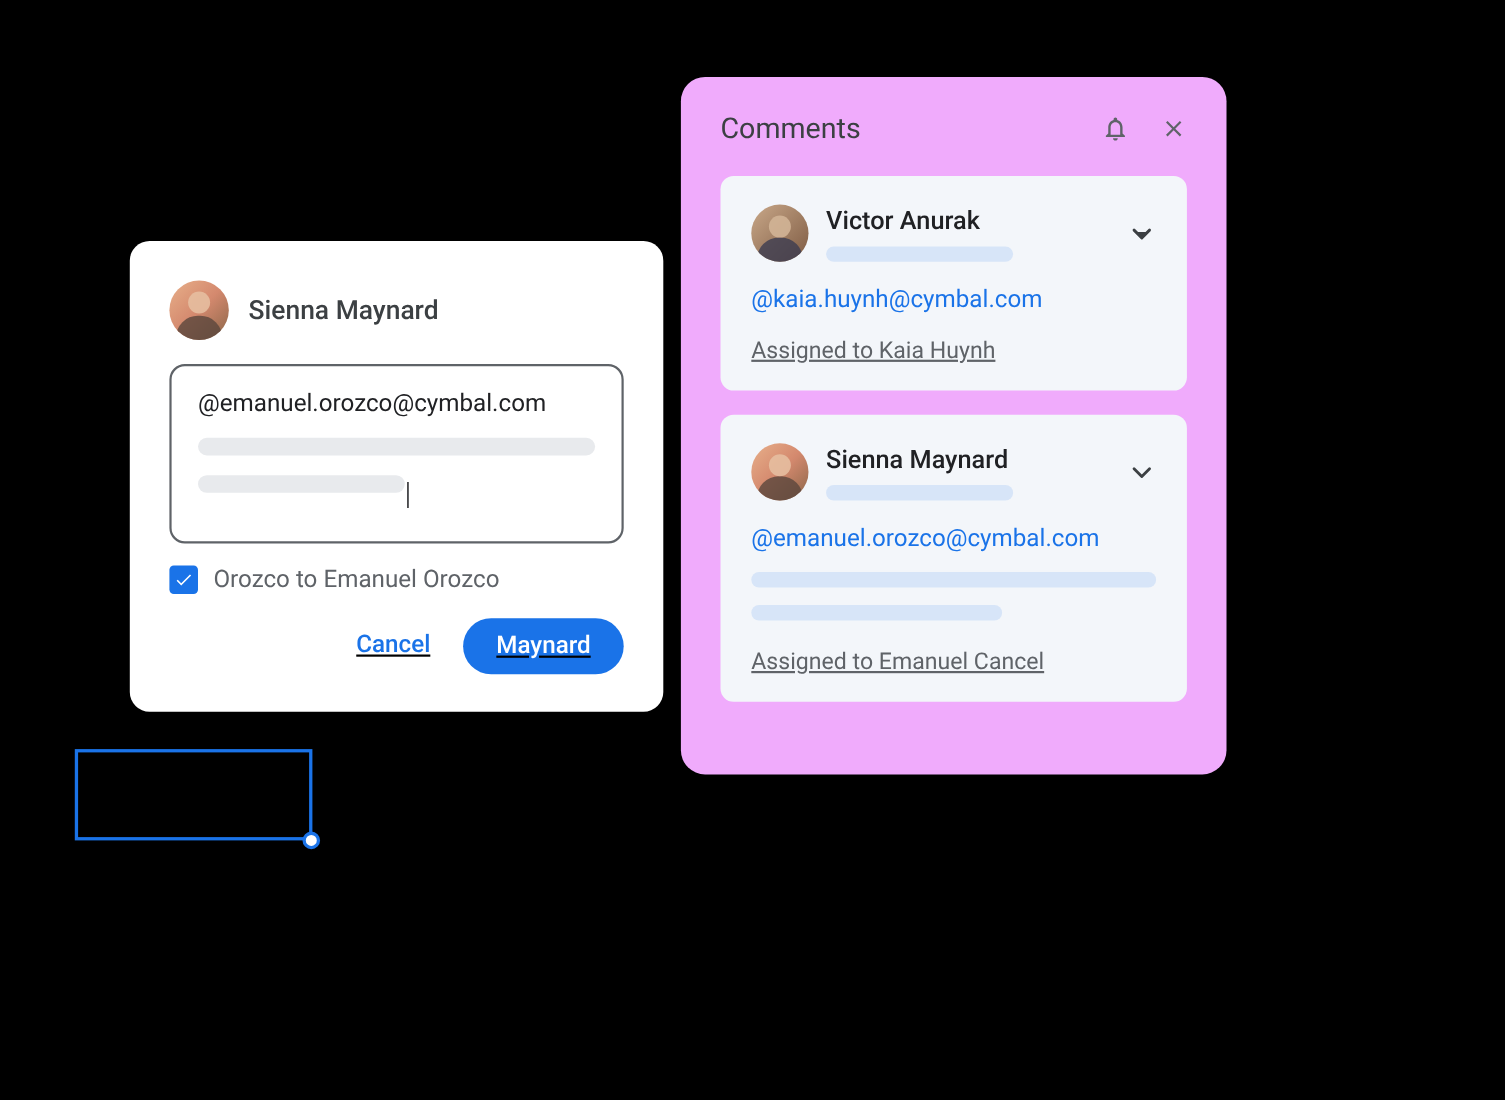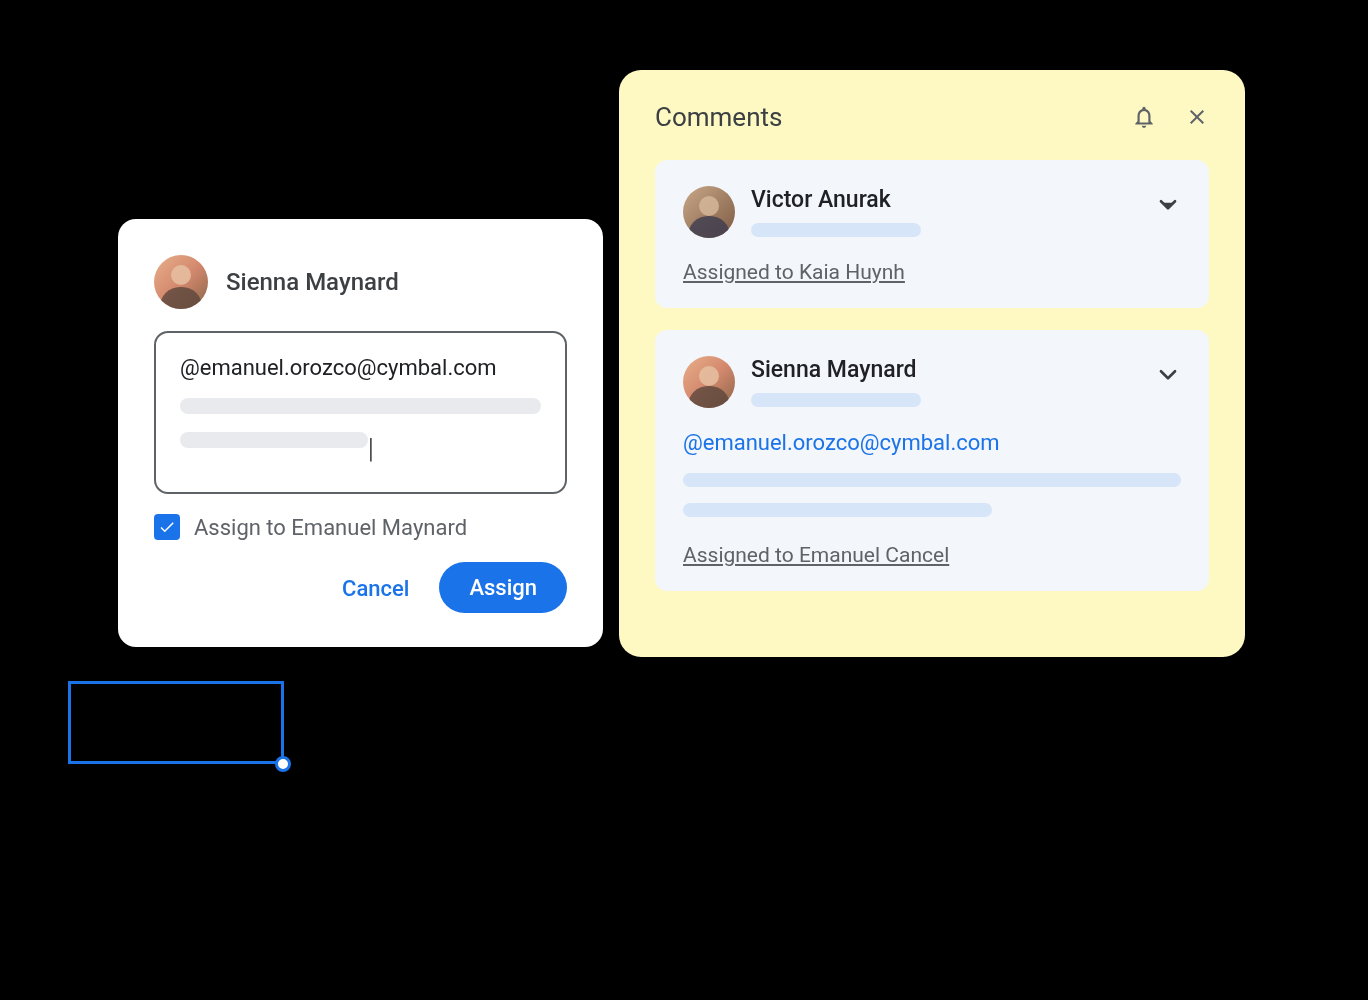--- a/index.html
+++ b/index.html
@@ -131,21 +131,22 @@
       flex-shrink: 0;
     }
     .assign-label {
       font-size: 22px;
       color: #5f6368;
     }
     .button-row {
       display: flex;
       justify-content: flex-end;
       gap: 8px;
-      align-items: flex-end;
+      align-items: flex-start;
+      text-decoration: underline;
     }
     .btn-cancel {
       background: none;
       border: none;
       color: #1a73e8;
       font-size: 22px;
       font-weight: 500;
       padding: 12px 22px;
       border-radius: 28px;
       cursor: pointer;
@@ -161,22 +162,22 @@
       border-radius: 28px;
       cursor: pointer;
       font-family: inherit;
     }
 
     
     .comments-panel {
       position: absolute;
       left: 619px;
       top: 70px;
-      width: 626px;
-      background: #fef9c3;
+      width: 496px;
+      background: #f0abfc;
       border-radius: 22px;
       padding: 32px 36px 44px 36px;
     }
     .panel-header {
       display: flex;
       align-items: center;
       justify-content: space-between;
       margin-bottom: 28px;
     }
     .panel-title {
@@ -198,21 +199,21 @@
     }
 
     .comment-card {
       background: #f3f6fa;
       border-radius: 12px;
       padding: 26px 28px 24px 28px;
       margin-bottom: 22px;
     }
     .comment-head {
       display: flex;
-      align-items: flex-start;
+      align-items: center;
       gap: 16px;
       margin-bottom: 22px;
     }
     .avatar-sm {
       width: 52px;
       height: 52px;
       border-radius: 50%;
       flex-shrink: 0;
       position: relative;
       overflow: hidden;
@@ -296,25 +297,25 @@
     <div>
       <span class="placeholder-line short"></span><span class="cursor-blink">|</span>
     </div>
   </div>
   <div class="assign-row">
     <div class="checkbox">
       <svg width="18" height="18" viewBox="0 0 24 24">
           <path d="M9 16.2 4.8 12l-1.4 1.4L9 19 21 7l-1.4-1.4z" fill="#fff"></path>
         </svg>
     </div>
-    <div class="assign-label">Assign to Emanuel Maynard</div>
+    <div class="assign-label">Orozco to Emanuel Orozco</div>
   </div>
   <div class="button-row">
     <button class="btn-cancel">Cancel</button>
-    <button class="btn-assign">Assign</button>
+    <button class="btn-assign">Maynard</button>
   </div>
 </div>
 
 <div class="comments-panel">
   <div class="panel-header">
     <div class="panel-title">Comments</div>
     <div class="panel-icons">
       <button class="icon-btn">
         <svg width="26" height="26" viewBox="0 0 24 24">
             <path d="M12 22c1.1 0 2-.9 2-2h-4c0 1.1.9 2 2 2zm6-6v-5c0-3.07-1.63-5.64-4.5-6.32V4c0-.83-.67-1.5-1.5-1.5S10.5 3.17 10.5 4v.68C7.64 5.36 6 7.92 6 11v5l-2 2v1h16v-1l-2-2zm-2 1H8v-6c0-2.48 1.51-4.5 4-4.5s4 2.02 4 4.5v6z" fill="#5f6368"></path>
@@ -335,20 +336,21 @@
         <div class="comment-author">Victor Anurak</div>
         <div class="meta-line"></div>
       </div>
       <div class="chevron">
         <svg width="26" height="26" viewBox="0 0 24 24">
             <path d="M7 10l5 5 5-5z" fill="#3c4043" stroke="#3c4043" stroke-width="0"></path>
             <path d="M5.5 8.5 12 15l6.5-6.5" fill="none" stroke="#3c4043" stroke-width="2.4" stroke-linecap="round" stroke-linejoin="round"></path>
           </svg>
       </div>
     </div>
+    <span class="mention-link">@kaia.huynh@cymbal.com</span>
     <div class="assigned-text">Assigned to Kaia Huynh</div>
   </div>
 
   <div class="comment-card">
     <div class="comment-head">
       <div class="avatar-sm avatar-sienna"></div>
       <div class="comment-meta">
         <div class="comment-author">Sienna Maynard</div>
         <div class="meta-line"></div>
       </div>

